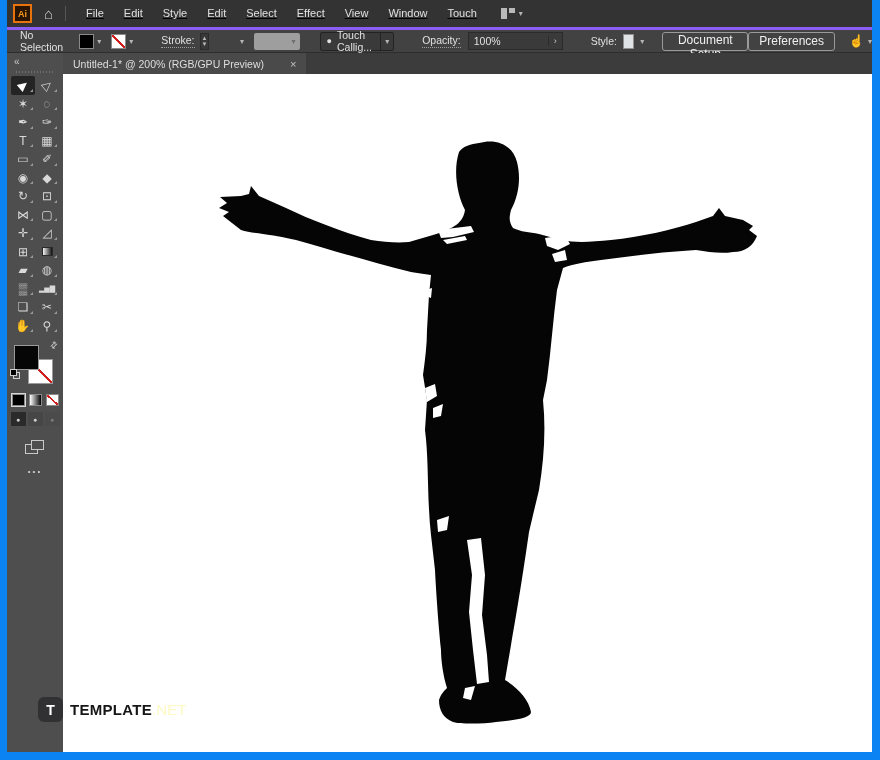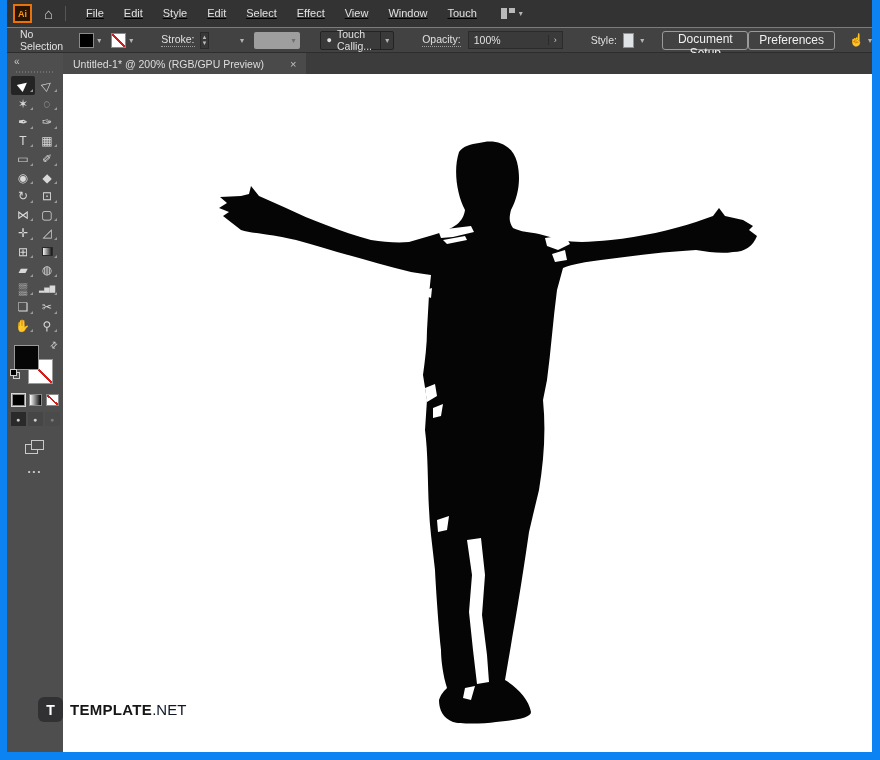--- a/index.html
+++ b/index.html
@@ -17,21 +17,21 @@
   .menu-items { display:flex;text-decoration:underline; }
   .menu-item { color:#e0e0e0; font-size:11px; padding:0 10px; line-height:27px; cursor:default; }
   .ws-switch { display:flex; align-items:center; gap:4px; margin-left:14px; }
   .ws-icon { position:relative; width:14px; height:11px; }
   .ws-icon i { position:absolute; background:#b9b9b9; }
   .ws-icon i:nth-child(1){ left:0; top:0; width:6px; height:11px; }
   .ws-icon i:nth-child(2){ left:8px; top:0; width:6px; height:5px; }
   .chev { color:#b5b5b5; font-size:8px; }
 
   
-  .control-bar { height:26px; background:#424242; border-top:1px solid #8b5cf6; border-bottom:1px solid #2d2d2d;
+  .control-bar { height:26px; background:#424242; border-top:3px solid #8b5cf6; border-bottom:1px solid #2d2d2d;
                  display:flex; align-items:center; color:#e0e0e0; font-size:10.5px; }
   .cb-status { margin-left:13px; }
   .swatch-group { display:flex; align-items:center; gap:3px; }
   .fill-chip { width:15px; height:15px; background:#000; border:1px solid #8a8a8a; }
   .stroke-chip { width:15px; height:15px; border:1px solid #8a8a8a;
     background:linear-gradient(to top right,#fff 45%,#cf1f1f 45%,#cf1f1f 55%,#fff 55%); }
   .dotted-label { border-bottom:1px dotted #9e9e9e; padding-bottom:1px; }
   .stepper { width:13px; height:17px; background:#383838; border:1px solid #2b2b2b; display:flex; flex-direction:column;
              align-items:center; justify-content:center; color:#bbb; font-size:6px; line-height:6px; margin-left:5px; }
   .blank-drop { width:40px; height:17px; margin-left:2px; }
@@ -104,21 +104,21 @@
              color:#dedede; font-size:10.5px; }
   .tab-close { color:#c2c2c2; font-size:11px; }
   .canvas { flex:1; background:#ffffff; position:relative; overflow:hidden; }
   .figure-svg { position:absolute; left:150px; top:66px; }
 
   
   .watermark { position:absolute; left:38px; top:697px; display:flex; align-items:center; gap:7px; z-index:50; }
   .wm-logo { width:25px; height:25px; background:#313133; border-radius:6px; color:#fff;
              font-weight:bold; font-size:14px; display:flex; align-items:center; justify-content:center; }
   .wm-bold { font-weight:bold; color:#161616; font-size:15px; letter-spacing:.3px; }
-  .wm-suffix { color:#0f172a; font-size:15px; }
+  .wm-suffix { color:#fef9c3; font-size:15px; }
 
   .rot-40 { transform:rotate(-40deg); }
 </style>
 </head>
 <body>
 
 <div class="app">
 
   <div class="menu-bar">
     <div class="ai-logo">Ai</div>

